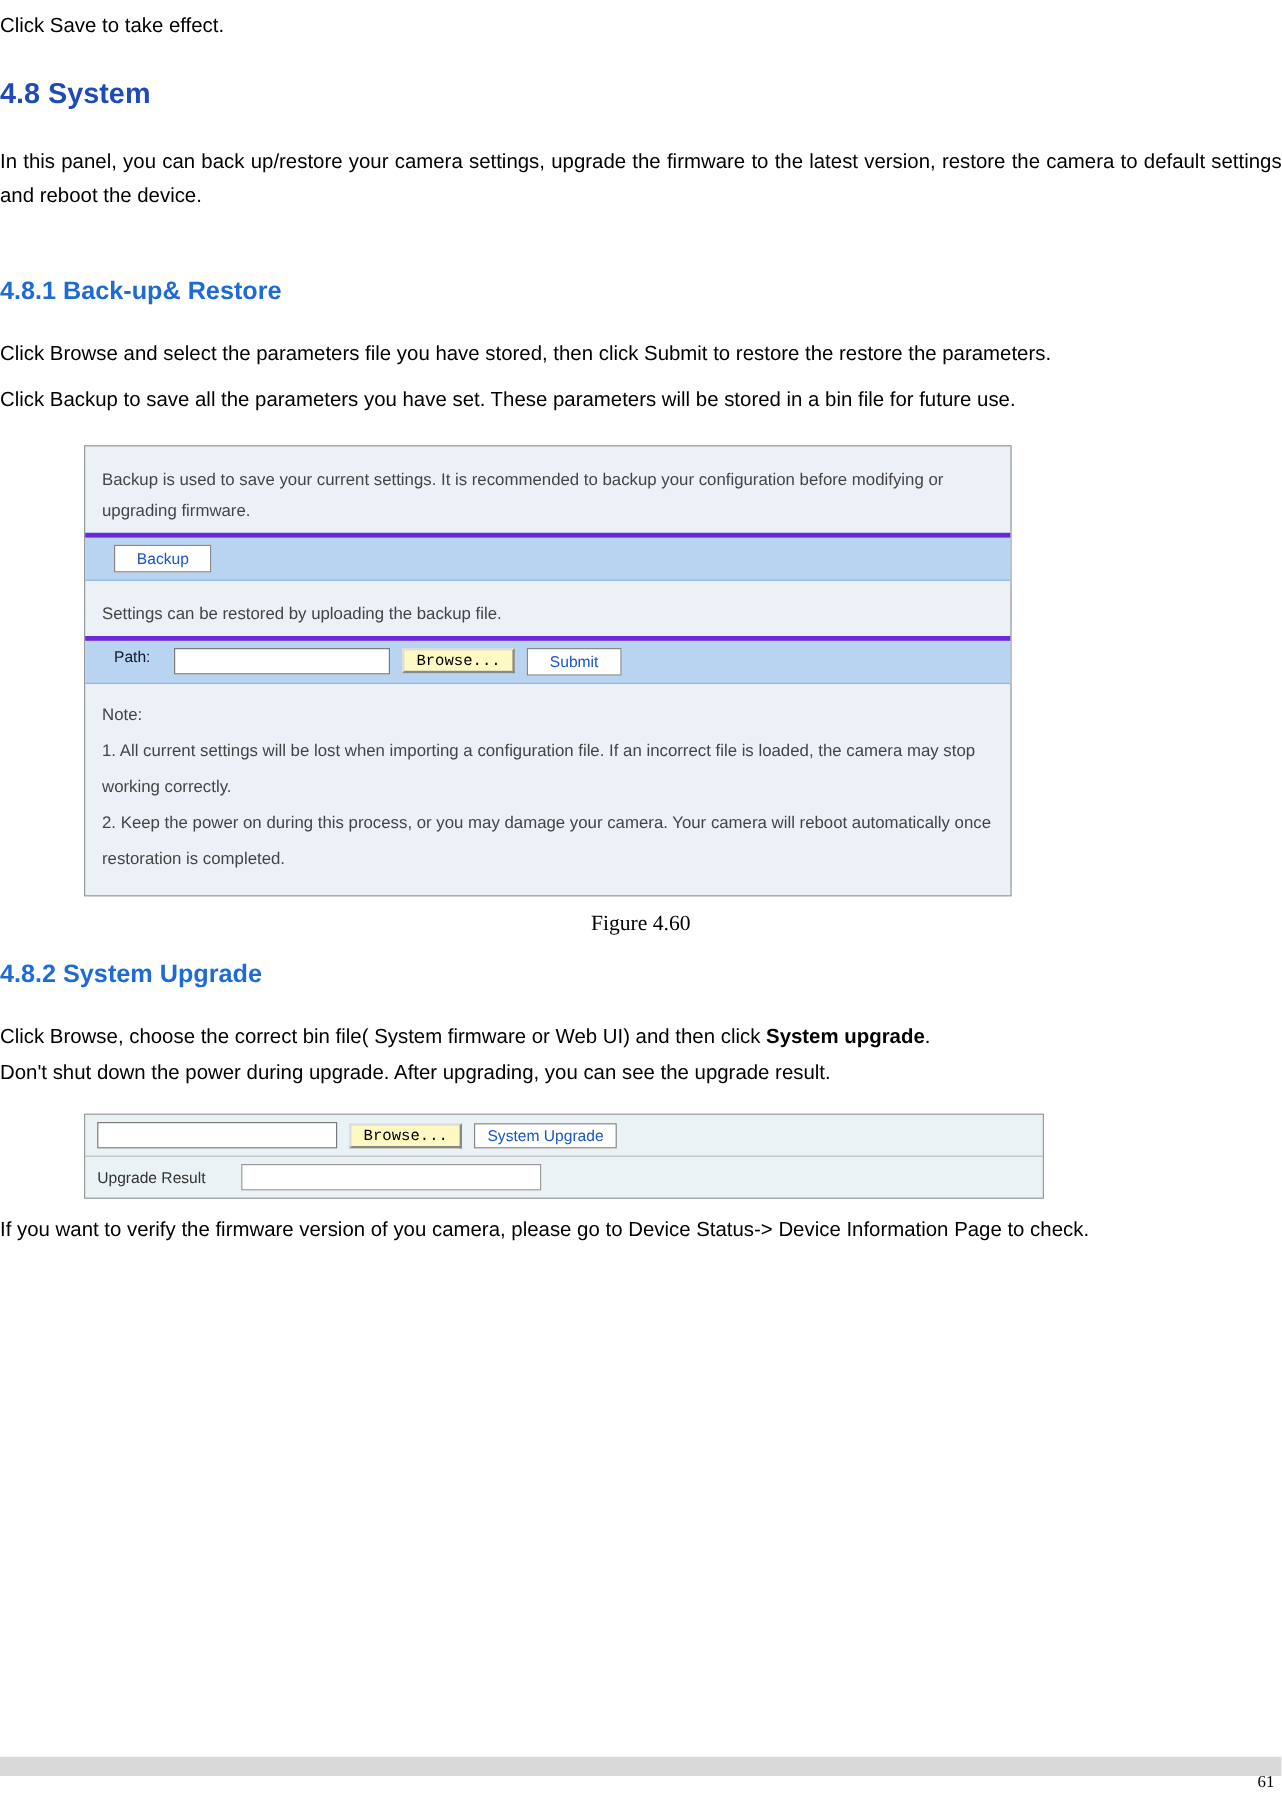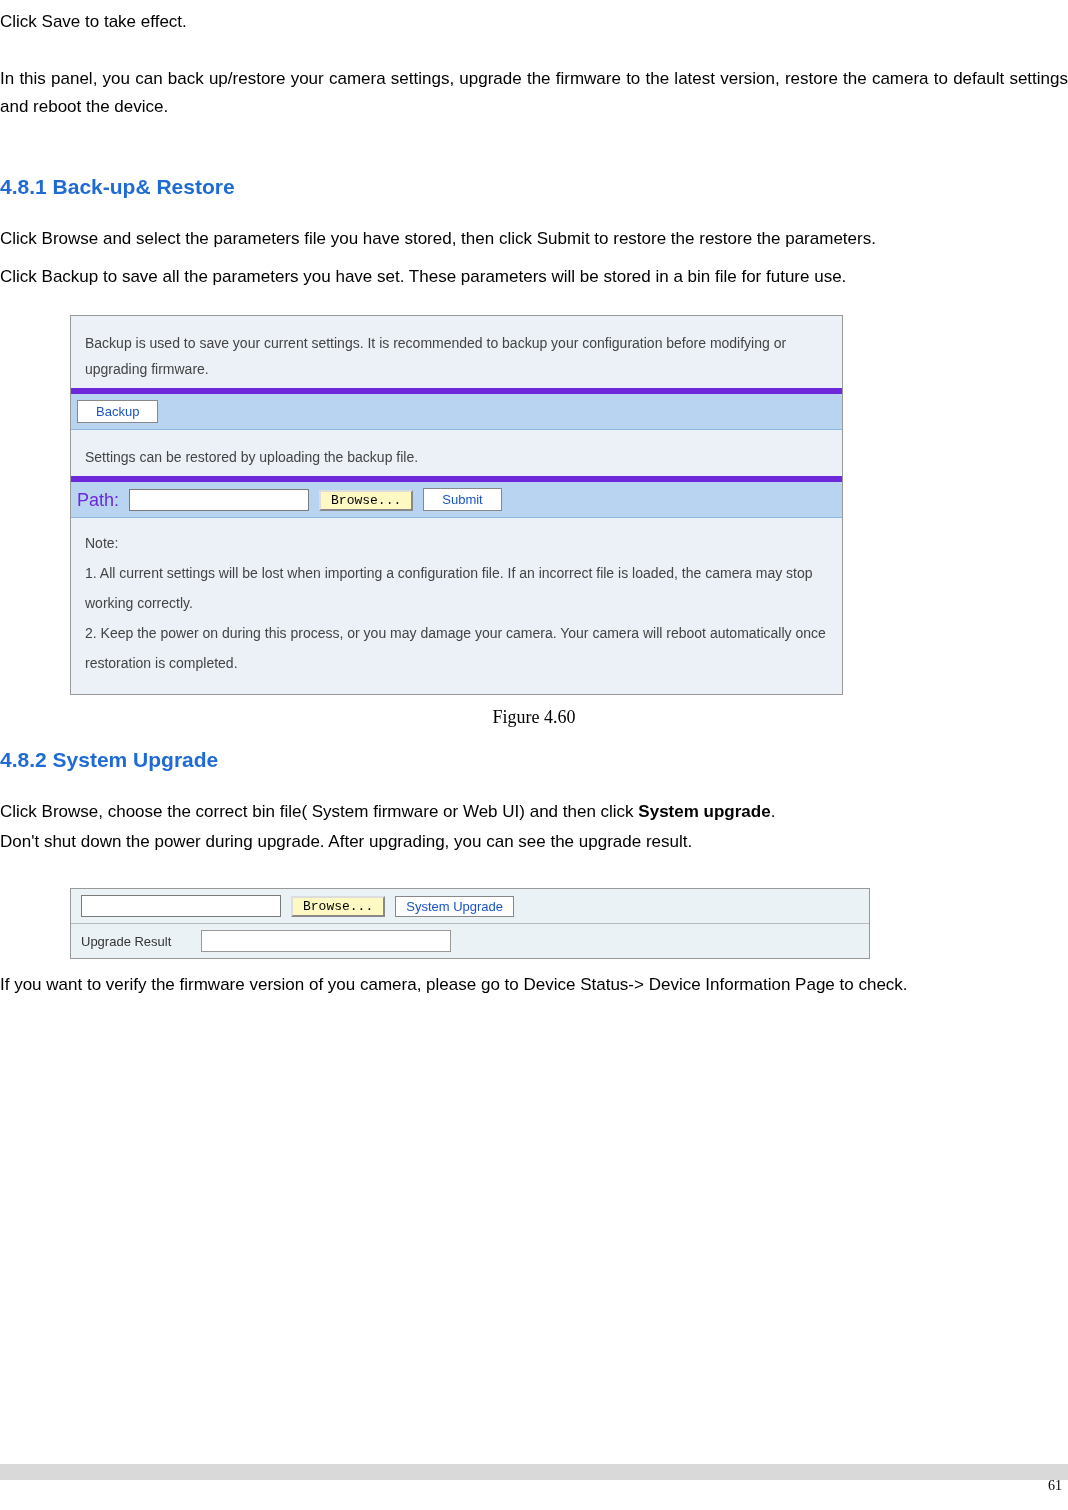--- a/index.html
+++ b/index.html
@@ -52,40 +52,40 @@
       color: #444;
       padding: 0;
     }
     .panel-text {
       padding: 14px 14px 6px 14px;
       line-height: 26px;
       font-size: 14px;
     }
     .blue-bar {
       background: #b9d4f1;
-      border-top: 6px solid #6d28d9;
+      border-top: 4px solid #6d28d9;
       border-bottom: 1px solid #8fb6e0;
-      padding: 6px 6px;
+      padding: 6px 24px;
       display: flex;
-      align-items: flex-end;
+      align-items: flex-start;
       gap: 10px;
     }
     .btn-inset {
       display: inline-block;
       background: #fff;
       color: #1a55c8;
       border: 1px solid #888;
       padding: 3px 18px;
       font-size: 13px;
       font-family: Tahoma, Arial, sans-serif;
       cursor: pointer;
     }
     .path-label {
-      color: #6d28d9;
-      font-size: 18px;
+      color: #0f172a;
+      font-size: 13px;
       min-width: 40px;
     }
     .path-input {
       height: 22px;
       width: 180px;
       border: 1px solid #7a7a7a;
       background: #fff;
       font-size: 13px;
     }
     .btn-native {
@@ -155,20 +155,21 @@
     .justify { text-align: justify; }
     .spacer { height: 12px; }
   </style>
 </head>
 <body>
 
 <div class="content">
 
   <p class="intro-line">Click Save to take effect.</p>
 
+  <h2 class="section-h">4.8 System</h2>
 
   <p class="body-p justify">In this panel, you can back up/restore your camera settings, upgrade the firmware to the latest version, restore the camera to default settings and reboot the device.</p>
 
   <div class="spacer"></div>
 
   <h3 class="sub-h">4.8.1 Back-up&amp; Restore</h3>
 
   <p class="body-p justify" style="margin-bottom:10px;">Click Browse and select the parameters file you have stored, then click Submit to restore the restore the parameters.</p>
 
   <p class="body-p justify">Click Backup to save all the parameters you have set. These parameters will be stored in a bin file for future use.</p>
@@ -193,21 +194,21 @@
       </div>
     </div>
   </div>
   <div class="figure-caption">Figure 4.60</div>
 
   <h3 class="sub-h">4.8.2 System Upgrade</h3>
 
   <p class="body-p" style="margin-bottom:2px;">
     <span>Click Browse, choose the correct bin file( System firmware or Web UI) and then click </span><b>System upgrade</b><span>.</span>
   </p>
-  <p class="body-p" style="margin-bottom:32px;">Don't shut down the power during upgrade. After upgrading, you can see the upgrade result.</p>
+  <p class="body-p" style="margin-bottom:20px;">Don't shut down the power during upgrade. After upgrading, you can see the upgrade result.</p>
 
   <div class="figure-container" style="width:800px;">
     <div class="panel2">
       <div class="panel2-row">
         <input class="path-input" style="width: 200px;" type="text" value="">
         <button class="btn-native">Browse...</button>
         <button class="btn-sys">System Upgrade</button>
       </div>
       <div class="panel2-row">
         <span class="upres-label">Upgrade Result</span>

